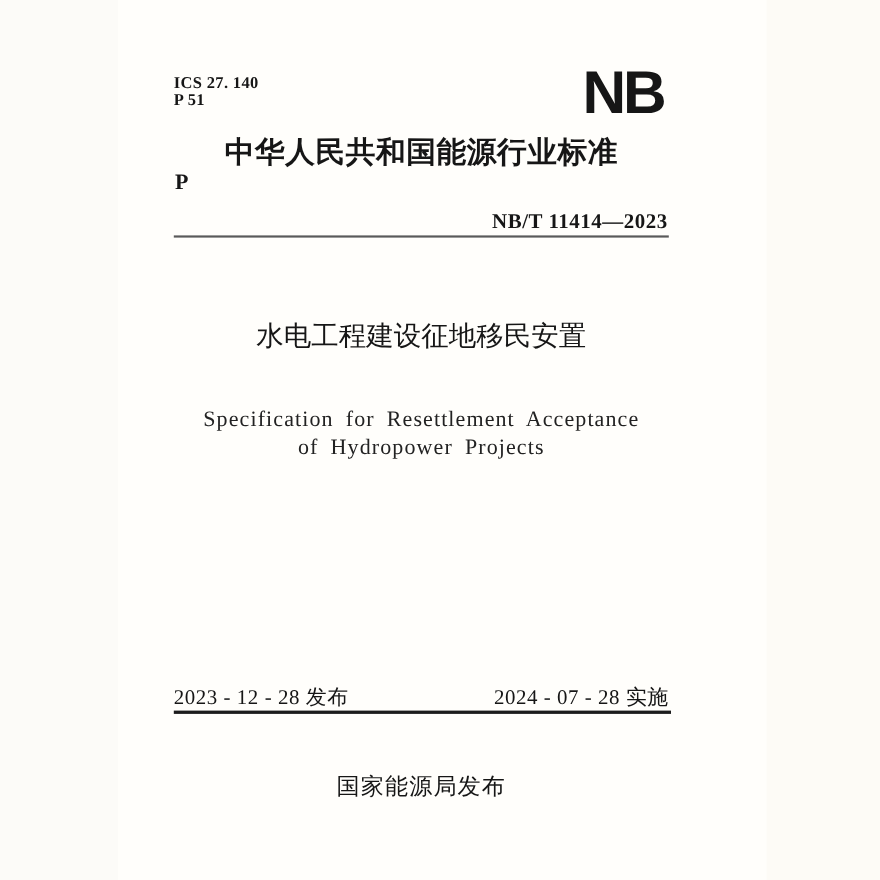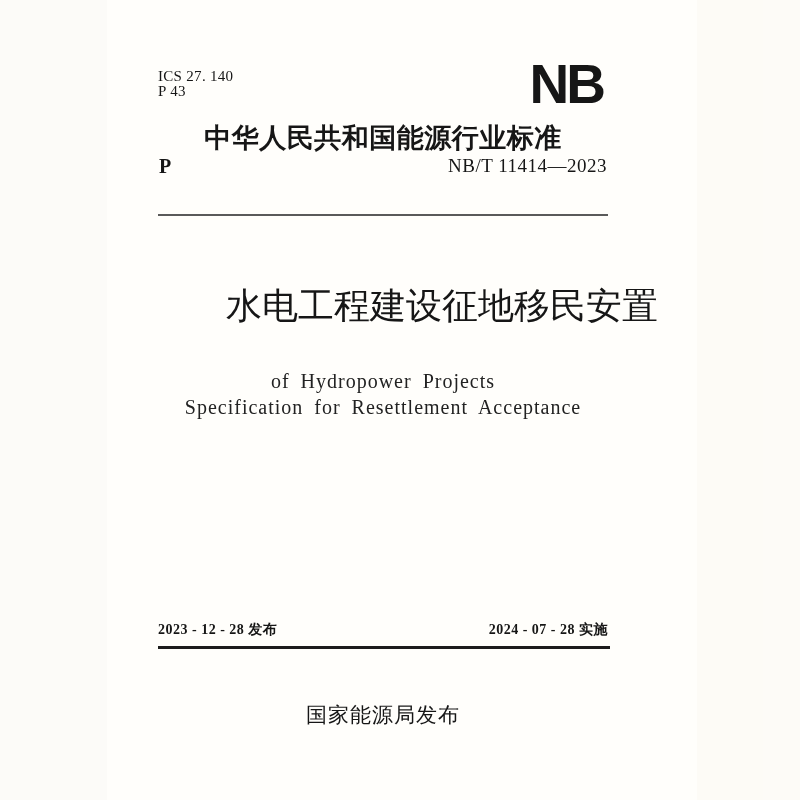--- a/index.html
+++ b/index.html
@@ -17,21 +17,21 @@
     position:relative;
     overflow:hidden;
   }
   .page{position:absolute;inset:0;}
   
   .seam-left{position:absolute;left:0;top:0;width:107px;height:800px;background:rgba(180,180,175,0.04);}
   .seam-right{position:absolute;left:697px;top:0;width:103px;height:800px;background:rgba(225,218,190,0.07);}
 
   .ics-block{
     position:absolute;left:158px;top:69px;
-    font-weight:normal;font-size:15px;line-height:15px;
+    font-weight:bold;font-size:15px;line-height:15px;
     letter-spacing:0.3px;
   }
   .nb-logo{
     position:absolute;right:197px;top:59px;
     font-family:"Liberation Sans","DejaVu Sans",sans-serif;
     font-weight:bold;font-size:55px;line-height:50px;
     letter-spacing:-3px;
     text-align:right;
   }
   .header-title{
@@ -41,41 +41,41 @@
     font-weight:bold;font-size:27px;letter-spacing:0.5px;
   }
   .p-mark{
     position:absolute;left:159px;top:155px;
     font-weight:bold;font-size:20px;
   }
   .std-no-block{
     position:absolute;right:193px;top:154px;
     text-align:right;
   }
-  .std-number{font-weight:normal;font-size:19px;letter-spacing:0.5px;line-height:23px;}
+  .std-number{font-weight:bold;font-size:19px;letter-spacing:0.5px;line-height:23px;margin-top:36px;}
   .std-replaces{font-weight:bold;font-size:14px;letter-spacing:0.3px;line-height:19px;}
   .rule-top{
     position:absolute;left:158px;top:214px;width:450px;height:2px;
     background:var(--rule-top);
   }
   .title-cn{
     position:absolute;left:108px;top:288px;width:550px;
-    text-align:right;font-size:36px;line-height:37px;
+    text-align:center;font-size:25px;line-height:37px;
     font-weight:400;
   }
   .title-cn .line2{letter-spacing:10px;text-indent:10px;}
   .title-en{
     position:absolute;left:108px;top:368px;width:550px;
     text-align:center;font-size:20px;line-height:26px;
     letter-spacing:1px;word-spacing:5px;color:#222;
   }
   .dates-row{
     position:absolute;left:158px;top:621px;width:450px;
     display:flex;justify-content:space-between;
-    font-weight:bold;font-size:14px;letter-spacing:0.5px;
+    font-weight:normal;font-size:19px;letter-spacing:0.5px;
   }
   .rule-bottom{
     position:absolute;left:158px;top:646px;width:452px;height:3px;
     background:var(--rule-bottom);
   }
   .publisher-row{
     position:absolute;left:108px;top:701px;width:550px;
     display:flex;justify-content:center;
     font-family:"Liberation Sans","DejaVu Sans",sans-serif;
     font-size:21px;letter-spacing:1px;
@@ -83,42 +83,42 @@
 </style>
 </head>
 <body>
 
 <div class="page">
   <div class="seam-left"></div>
   <div class="seam-right"></div>
 
   <div class="ics-block">
     <div>ICS 27. 140</div>
-    <div>P 43</div>
+    <div>P 51</div>
   </div>
 
   <div class="nb-logo">NB</div>
 
   <div class="header-title">中华人民共和国能源行业标准</div>
 
   <div class="p-mark">P</div>
 
   <div class="std-no-block">
     <div class="std-number">NB/T 11414—2023</div>
   </div>
 
   <div class="rule-top"></div>
 
   <div class="title-cn">
     <div class="line1">水电工程建设征地移民安置</div>
   </div>
 
   <div class="title-en">
+    <div>Specification for Resettlement Acceptance</div>
     <div>of Hydropower Projects</div>
-    <div>Specification for Resettlement Acceptance</div>
   </div>
 
   <div class="dates-row">
     <span>2023 - 12 - 28 发布</span>
     <span>2024 - 07 - 28 实施</span>
   </div>
 
   <div class="rule-bottom"></div>
 
   <div class="publisher-row">

